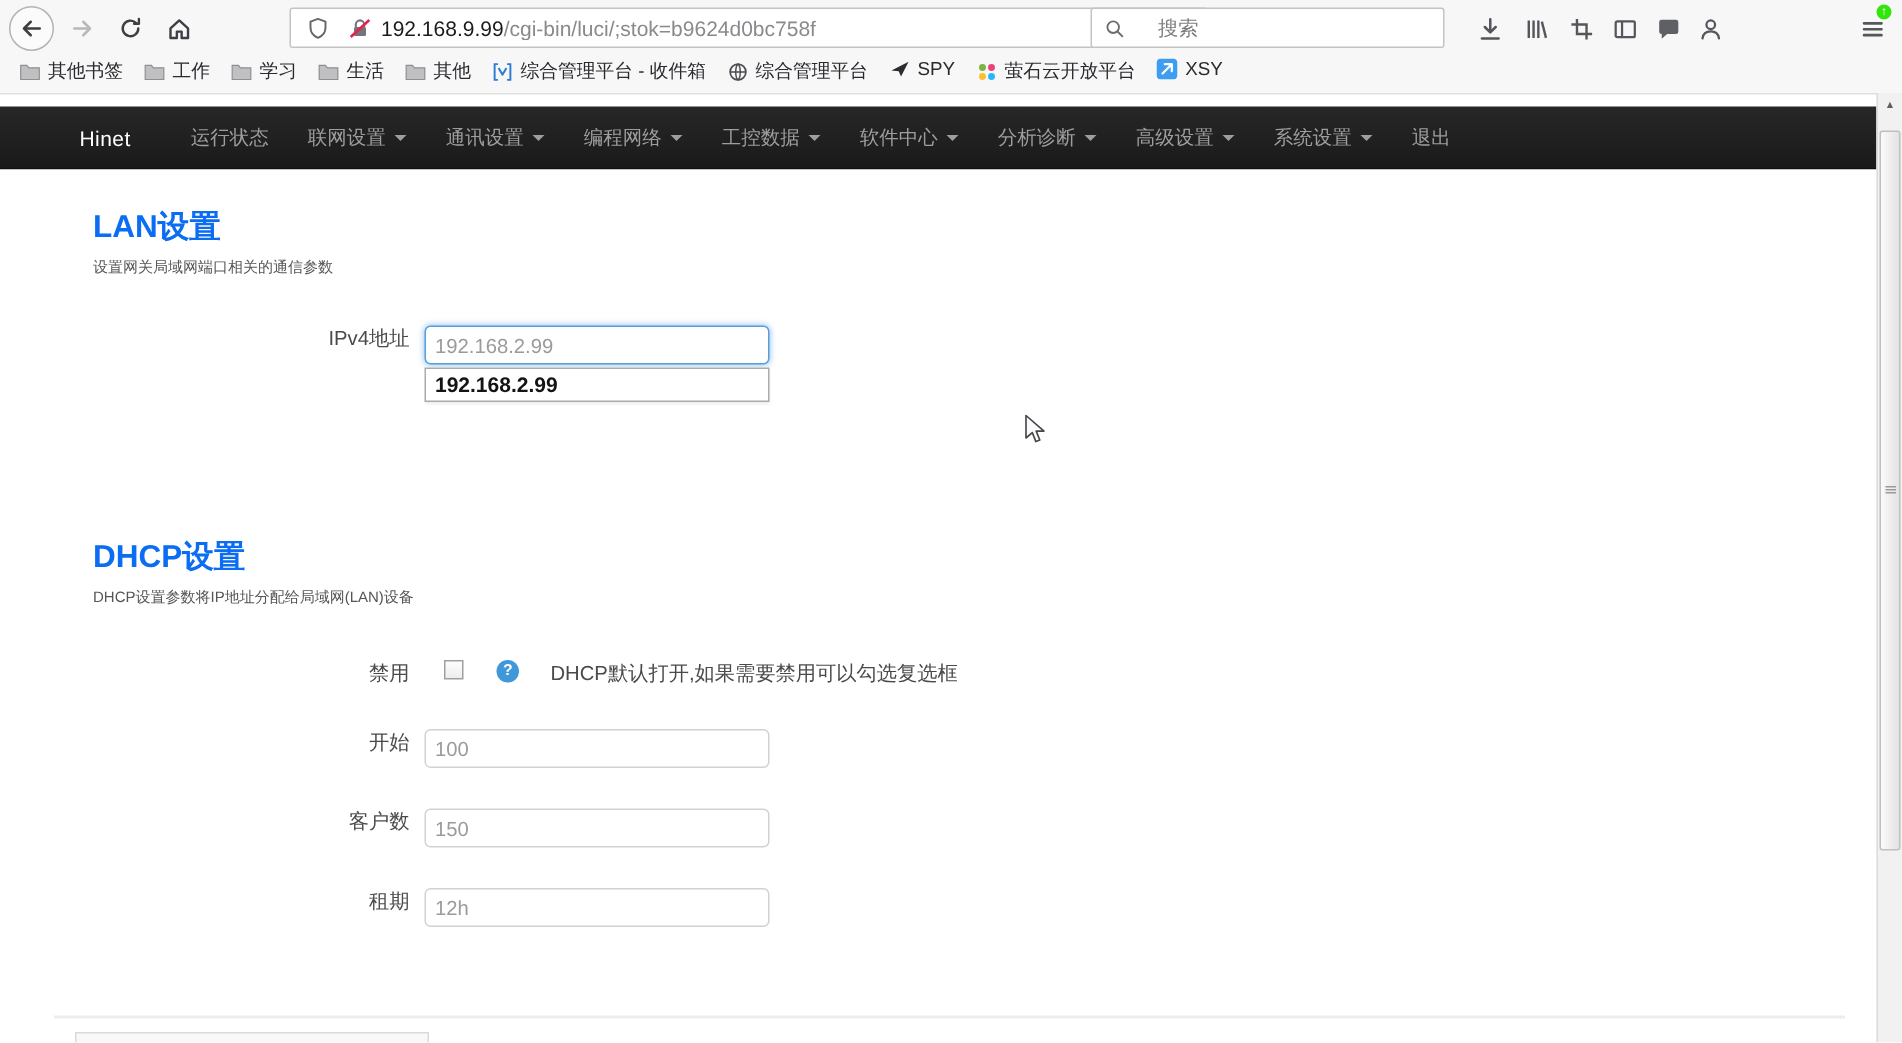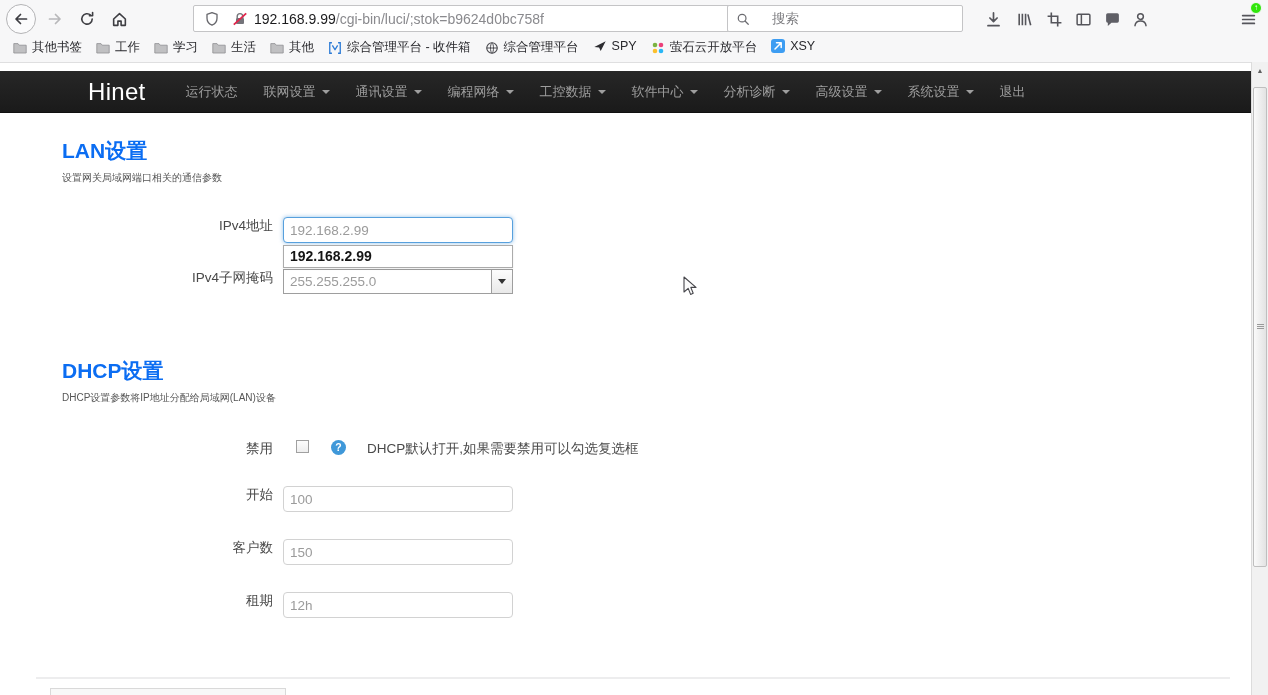--- a/index.html
+++ b/index.html
@@ -40,21 +40,21 @@
                   display:flex; align-items:center; justify-content:center; line-height:1; }
 
   
   .bookmarks { position:absolute; top:37px; left:0; right:20px; height:25px; display:flex; align-items:flex-start; padding-left:6px; }
   .bm { display:flex; align-items:center; gap:5px; padding:2px 7px; font-size:12.5px; color:#2a2a2e; white-space:nowrap; }
 
   
   .site-nav { position:absolute; top:71px; left:0; width:1251px; height:42px;
               background:linear-gradient(#272727,#1a1a1a); border-bottom:1px solid #101010;
               display:flex; align-items:center; }
-  .brand { margin-left:88px; color:#fff; font-size:24px; font-weight:500; letter-spacing:.3px; }
+  .brand { margin-left:53px; color:#fff; font-size:14px; font-weight:500; letter-spacing:.3px; }
   .nav-items { display:flex; margin-left:27px; }
   .nav-item { color:#9e9e9e; font-size:13px; padding:0 13px; display:flex; align-items:center; gap:6px; cursor:pointer; }
   .caret { width:0; height:0; border-left:4px solid transparent; border-right:4px solid transparent; border-top:4px solid #9e9e9e; }
 
   .content { position:absolute; top:113px; left:0; width:1251px; height:582px; background:#fff; overflow:hidden; }
   .section-title { position:absolute; left:62px; margin:0; color:#0b6df2; font-size:21px; font-weight:700; }
   .section-desc  { position:absolute; left:62px; color:#565656; font-size:10px; }
 
   .frow { position:absolute; left:0; height:26px; display:flex; align-items:flex-start; }
   .flabel { width:273px; text-align:right; color:#4a4a4a; font-size:13.5px; flex:none; }
@@ -351,29 +351,20 @@
   <h1 class="section-title" style="top:24px;">LAN设置</h1>
   <div class="section-desc" style="top:58px;">设置网关局域网端口相关的通信参数</div>
 
   <div class="frow" style="top:104px;">
     <div class="flabel">IPv4地址</div>
     <input class="text focused fctrl" value="192.168.2.99" style="">
   </div>
 
   <div class="suggestion" style="top:132px;">192.168.2.99</div>
 
-  <div class="frow" style="top:156px;">
-    <div class="flabel">IPv4子网掩码</div>
-    <div class="combobox fctrl">
-      <div class="combo-text">255.255.255.0</div>
-      <div class="combo-btn">
-          <span class="tri-down"></span>
-        </div>
-    </div>
-  </div>
 
   <h1 class="section-title" style="top:244px;">DHCP设置</h1>
   <div class="section-desc" style="top:278px;">DHCP设置参数将IP地址分配给局域网(LAN)设备</div>
 
   <div class="frow" style="top:327px;gap:13px;">
     <div class="flabel">禁用</div>
     <span class="checkbox fctrl"></span>
     <span class="help-badge"><span>?</span></span>
     <span class="hint">DHCP默认打开,如果需要禁用可以勾选复选框</span>
   </div>

